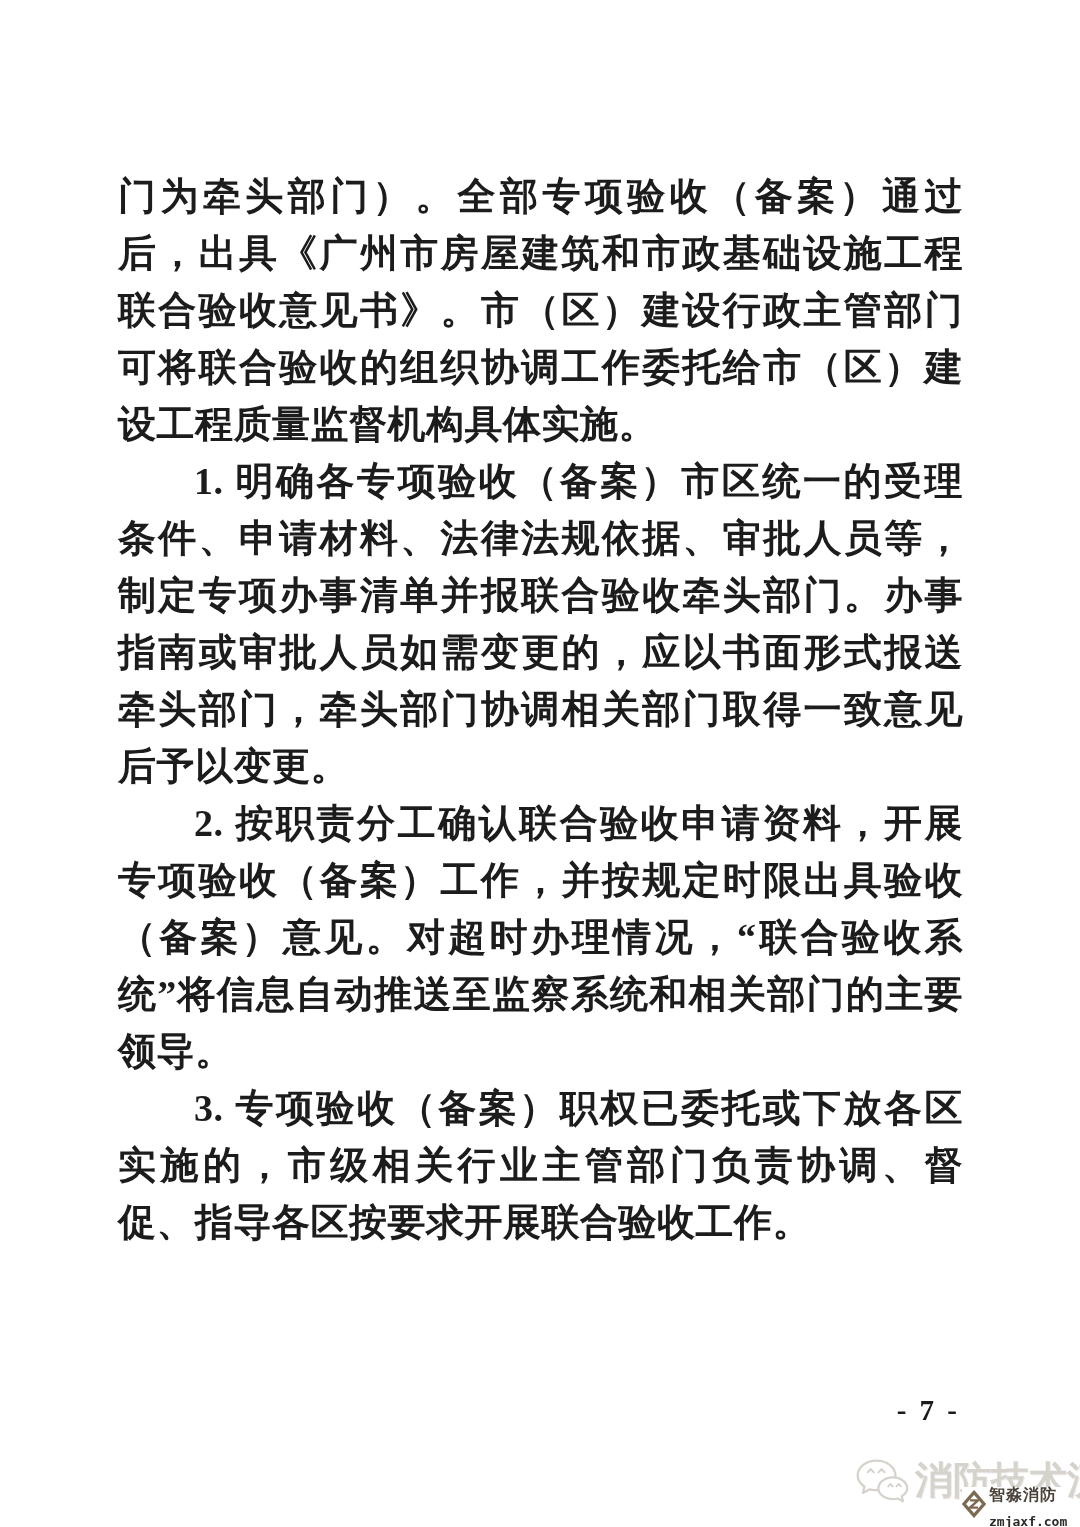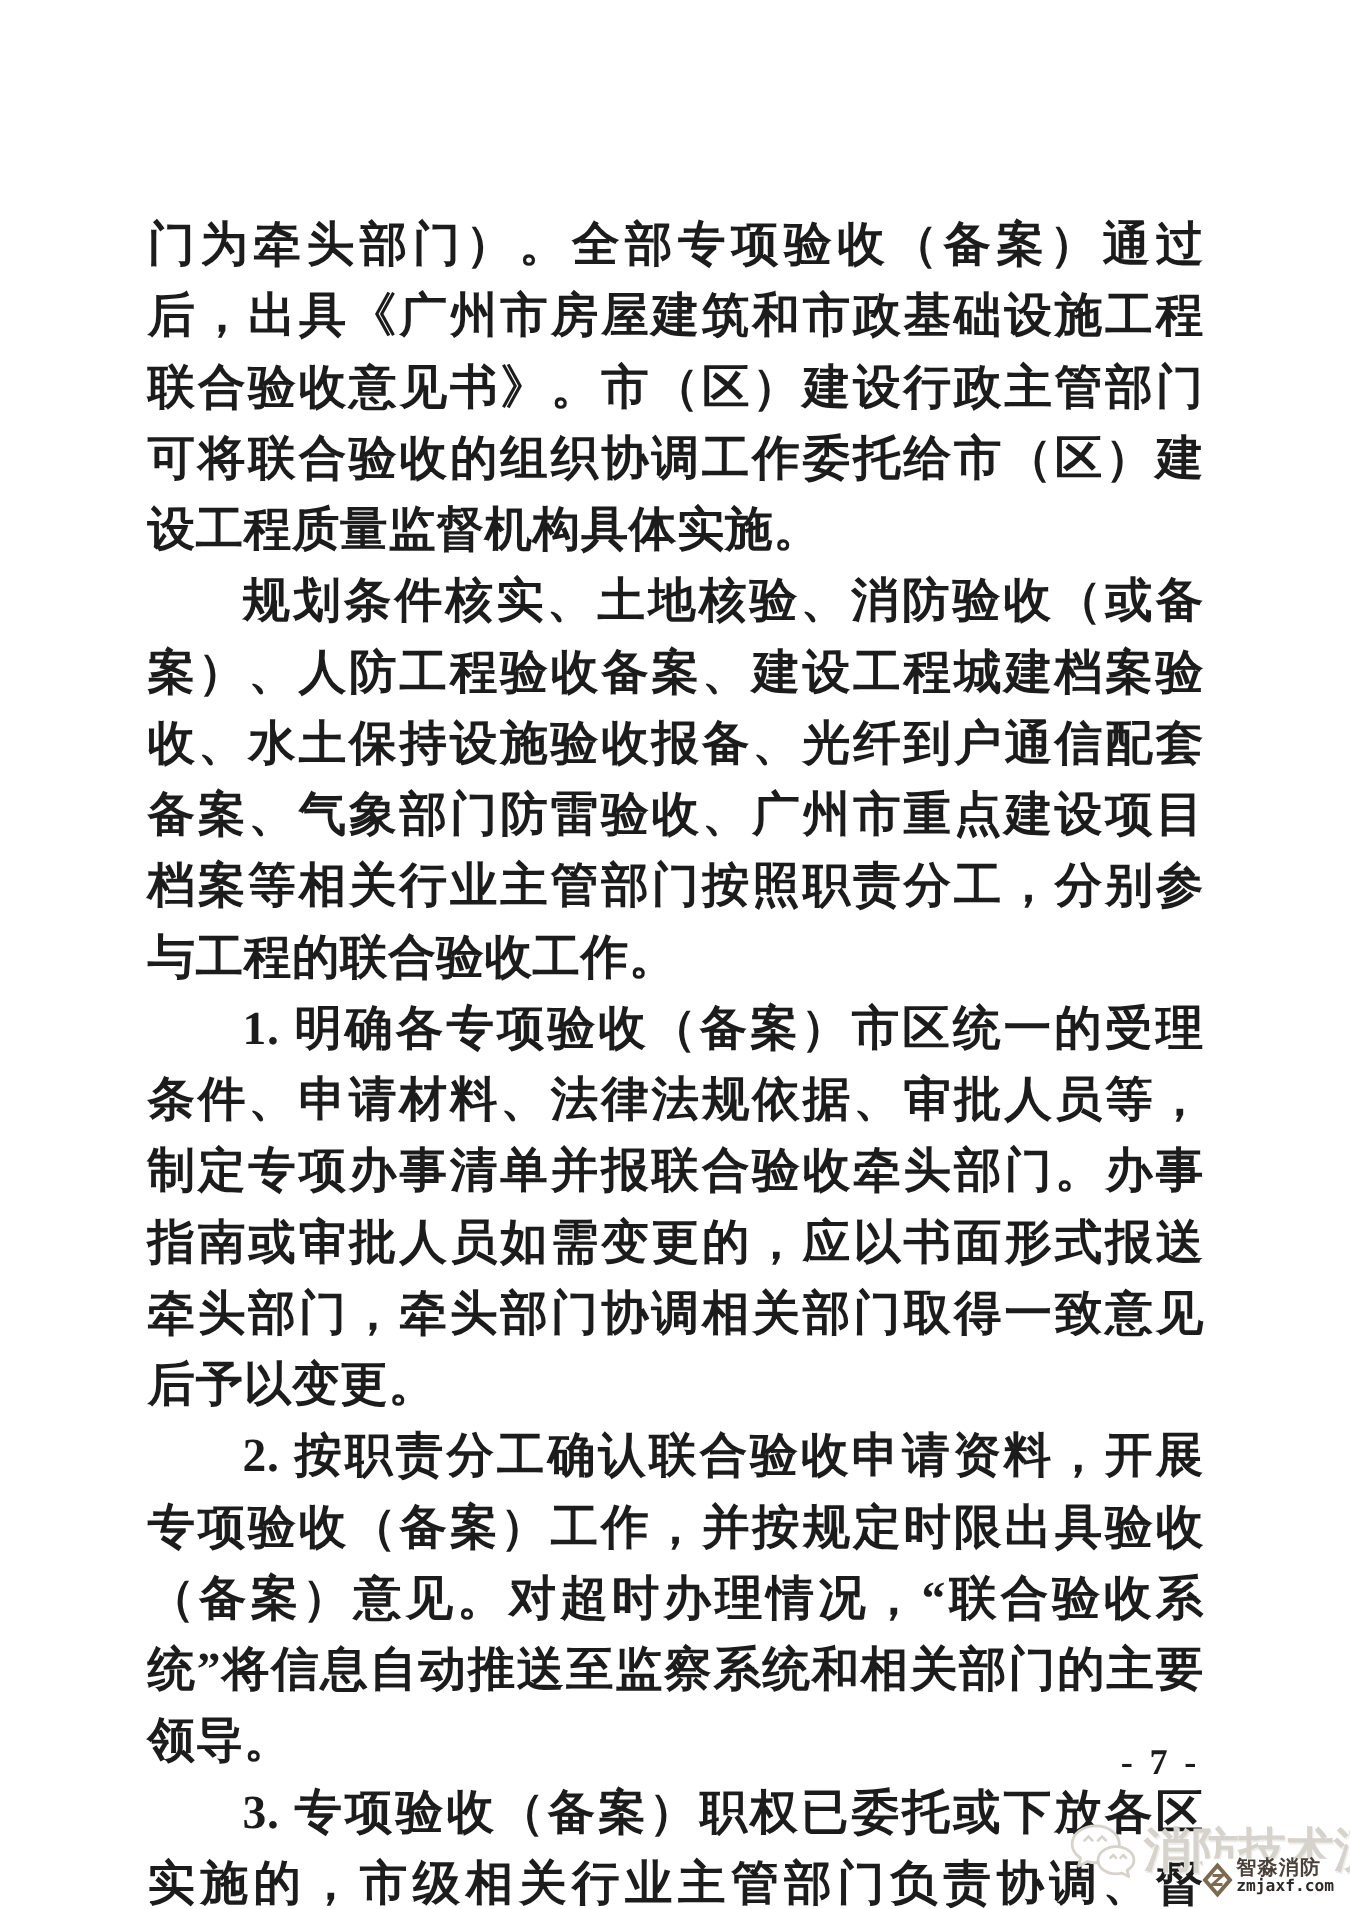--- a/index.html
+++ b/index.html
@@ -66,31 +66,30 @@
     font-size: 16px;
     font-weight: 700;
     color: #4a423a;
     letter-spacing: 1px;
   }
   .brand-url {
     font-size: 13px;
     font-weight: 700;
     color: #2e2b28;
     font-family: "DejaVu Sans Mono", "Liberation Mono", monospace;
-    margin-top: 0;
+    margin-top: 12px;
   }
 </style>
 </head>
 <body>
 
 <div class="page">
 
   <div class="content">
     <p class="para">门为牵头部门）。全部专项验收（备案）通过后，出具《广州市房屋建筑和市政基础设施工程联合验收意见书》。市（区）建设行政主管部门可将联合验收的组织协调工作委托给市（区）建设工程质量监督机构具体实施。</p>
-    <p class="para indent">规划条件核实、土地核验、消防验收（或备案）、人防工程验收备案、建设工程城建档案验收、水土保持设施验收报备、光纤到户通信配套备案、气象部门防雷验收、广州市重点建设项目档案等相关行业主管部门按照职责分工，分别参与工程的联合验收工作。</p>
     <p class="para indent">1. 明确各专项验收（备案）市区统一的受理条件、申请材料、法律法规依据、审批人员等，制定专项办事清单并报联合验收牵头部门。办事指南或审批人员如需变更的，应以书面形式报送牵头部门，牵头部门协调相关部门取得一致意见后予以变更。</p>
     <p class="para indent">2. 按职责分工确认联合验收申请资料，开展专项验收（备案）工作，并按规定时限出具验收（备案）意见。对超时办理情况，“联合验收系统”将信息自动推送至监察系统和相关部门的主要领导。</p>
     <p class="para indent">3. 专项验收（备案）职权已委托或下放各区实施的，市级相关行业主管部门负责协调、督促、指导各区按要求开展联合验收工作。</p>
 
   </div>
 
   <div class="page-number">- 7 -</div>
 
   <div class="footer-watermark">
     <span style="display:inline-flex;">

